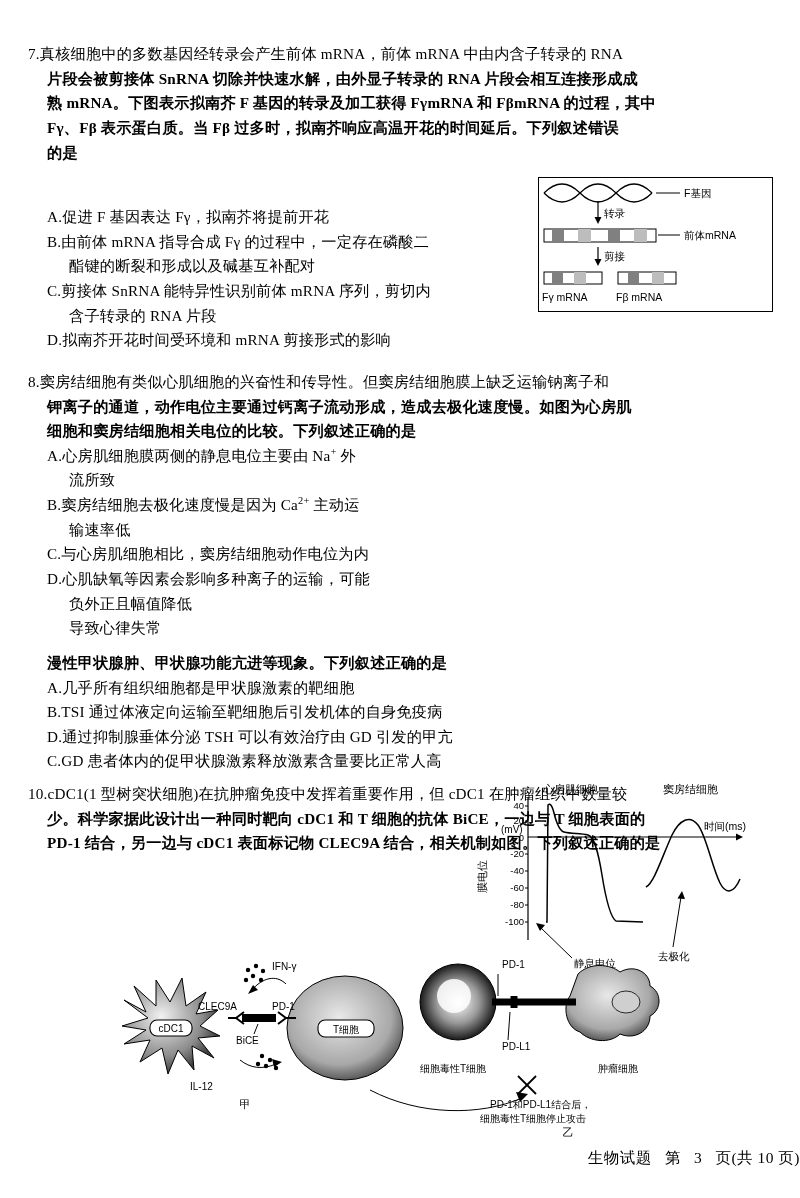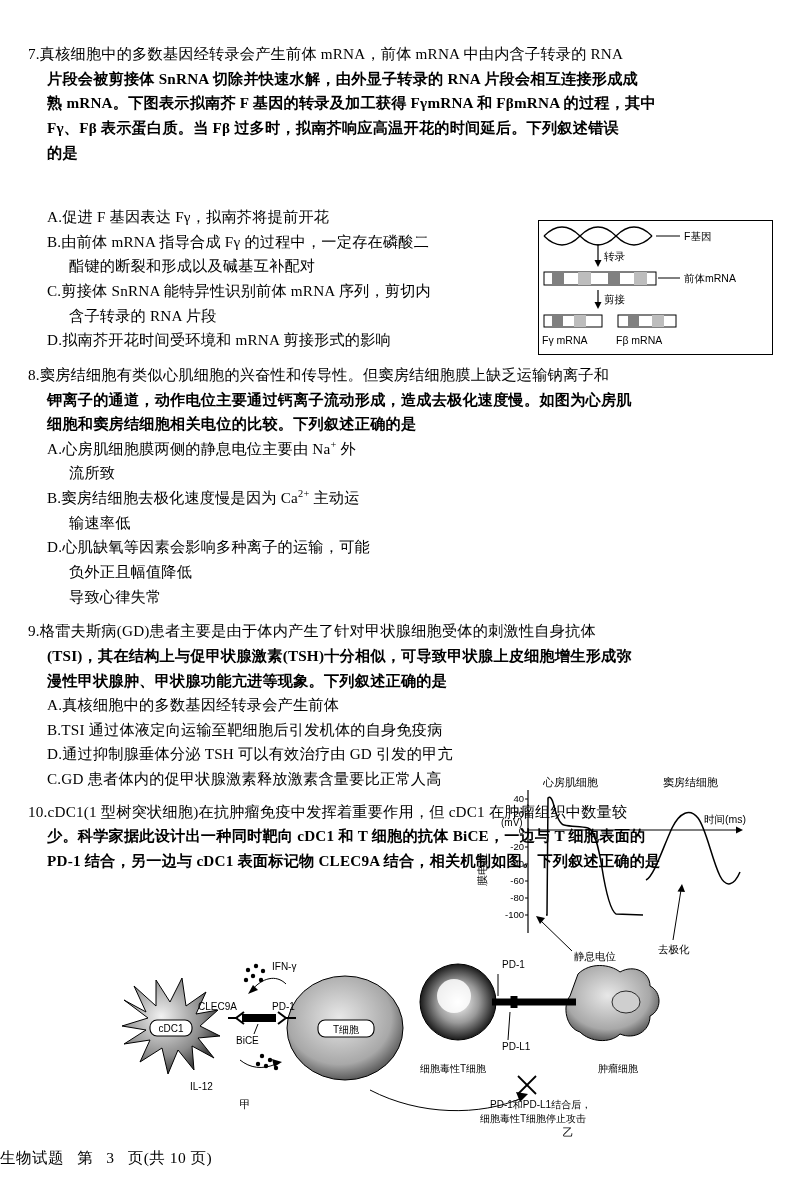--- a/index.html
+++ b/index.html
@@ -66,21 +66,21 @@
     vertical-align: super;
   }
   .fig {
     position: absolute;
   }
   .footer {
     position: absolute;
     left: 0;
     top: 1148px;
     width: 800px;
-    text-align: left;
+    text-align: right;
     font-size: 15.5px;
     letter-spacing: 0.5px;
   }
   .footer .pg {
     font-family: "Liberation Serif", serif;
   }
   svg text {
     font-family: "Liberation Sans", sans-serif;
   }
 </style>
@@ -101,21 +101,21 @@
 
       <div class="opt-wrap narrow">
         <div class="opt" style="padding-left:0"><span>A.</span><span>促进 F 基因表达 Fγ，拟南芥将提前开花</span></div>
         <div class="opt" style="padding-left:0"><span>B.</span><span>由前体 mRNA 指导合成 Fγ 的过程中，一定存在磷酸二</span></div>
         <div class="opt" style="padding-left:22px">酯键的断裂和形成以及碱基互补配对</div>
         <div class="opt" style="padding-left:0"><span>C.</span><span>剪接体 SnRNA 能特异性识别前体 mRNA 序列，剪切内</span></div>
         <div class="opt" style="padding-left:22px">含子转录的 RNA 片段</div>
         <div class="opt" style="padding-left:0"><span>D.</span><span>拟南芥开花时间受环境和 mRNA 剪接形式的影响</span></div>
       </div>
 
-      <div class="fig" style="left:510px; top:135px; width:235px; height:135px;margin-top:43px;">
+      <div class="fig" style="left:510px; top:135px; width:235px; height:135px;">
         <svg width="235" height="135" viewBox="0 0 235 135">
 
           <path d="M6,16 C18,4 30,4 42,16 C54,28 66,28 78,16 C90,4 102,4 114,16" fill="none" stroke="#000" stroke-width="1.3"></path>
           <path d="M6,16 C18,28 30,28 42,16 C54,4 66,4 78,16 C90,28 102,28 114,16" fill="none" stroke="#000" stroke-width="1.3"></path>
           <line x1="118" y1="16" x2="142" y2="16" stroke="#000" stroke-width="1"></line>
           <text x="146" y="20" font-size="10.5">F基因</text>
 
           <line x1="60" y1="24" x2="60" y2="42" stroke="#000" stroke-width="1.2"></line>
           <polygon points="60,47 56.5,40 63.5,40" fill="#000"></polygon>
           <text x="66" y="40" font-size="10.5">转录</text>
@@ -139,32 +139,33 @@
           <rect x="90" y="95" width="11" height="12" fill="#808080"></rect>
           <rect x="114" y="95" width="12" height="12" fill="#bdbdbd"></rect>
           <text x="4" y="124" font-size="10.5">Fγ mRNA</text>
           <text x="78" y="124" font-size="10.5">Fβ mRNA</text>
 
           <rect x="0.5" y="0.5" width="234" height="134" fill="none" stroke="#000" stroke-width="1"></rect>
         </svg>
       </div>
     </div>
 
-    <div class="q" style="margin-top:10px;">
+    <div class="q" style="margin-top:17px;">
       <div class="q-body">
         <div><span class="q-num">8.</span><span>窦房结细胞有类似心肌细胞的兴奋性和传导性。但窦房结细胞膜上缺乏运输钠离子和</span></div>
         <div class="indent">钾离子的通道，动作电位主要通过钙离子流动形成，造成去极化速度慢。如图为心房肌</div>
         <div class="indent">细胞和窦房结细胞相关电位的比较。下列叙述正确的是</div>
       </div>
 
       <div class="opt-wrap narrow-8">
         <div class="opt" style="padding-left:0"><span>A.</span><span>心房肌细胞膜两侧的静息电位主要由 Na<sup>+</sup> 外</span></div>
         <div class="opt" style="padding-left:22px">流所致</div>
         <div class="opt" style="padding-left:0"><span>B.</span><span>窦房结细胞去极化速度慢是因为 Ca<sup>2+</sup> 主动运</span></div>
         <div class="opt" style="padding-left:22px">输速率低</div>
+        <div class="opt" style="padding-left:0"><span>C.</span><span>与心房肌细胞相比，窦房结细胞动作电位为内</span></div>
         <div class="opt" style="padding-left:0"><span>D.</span><span>心肌缺氧等因素会影响多种离子的运输，可能</span></div>
         <div class="opt" style="padding-left:22px">负外正且幅值降低</div>
         <div class="opt" style="padding-left:22px">导致心律失常</div>
       </div>
 
       <div class="fig" style="left:440px; top:405px; width:305px; height:200px;">
         <svg width="305" height="200" viewBox="0 0 305 200">
 
           <text x="75" y="18" font-size="11">心房肌细胞</text>
           <text x="195" y="18" font-size="11">窦房结细胞</text>
@@ -209,26 +210,24 @@
 
           <text x="106" y="192" font-size="10.5">静息电位</text>
           <line x1="104" y1="183" x2="72" y2="152" stroke="#000" stroke-width="1"></line>
           <polygon points="68,148 72,156 77,150" fill="#000"></polygon>
         </svg>
       </div>
     </div>
 
     <div class="q" style="margin-top:10px;">
       <div class="q-body">
-        <div><span class="q-num">9.</span><span>格雷夫斯病(GD)患者主要是由于体内产生了针对甲状腺细胞受体的刺激性自身抗体</span></div>
-        <div class="indent">(TSI)，其在结构上与促甲状腺激素(TSH)十分相似，可导致甲状腺上皮细胞增生形成弥</div>
         <div class="indent">漫性甲状腺肿、甲状腺功能亢进等现象。下列叙述正确的是</div>
       </div>
       <div class="opt-wrap">
-        <div class="opt" style="padding-left:0"><span>A.</span><span>真核细胞中的多数基因经转录会产生前体</span></div>
+        <div class="opt" style="padding-left:0"><span>A.</span><span>几乎所有组织细胞都是甲状腺激素的靶细胞</span></div>
         <div class="opt" style="padding-left:0"><span>B.</span><span>TSI 通过体液定向运输至靶细胞后引发机体的自身免疫病</span></div>
         <div class="opt" style="padding-left:0"><span>D.</span><span>通过抑制腺垂体分泌 TSH 可以有效治疗由 GD 引发的甲亢</span></div>
         <div class="opt" style="padding-left:0"><span>C.</span><span>GD 患者体内的促甲状腺激素释放激素含量要比正常人高</span></div>
       </div>
     </div>
 
     <div class="q" style="margin-top:8px;">
       <div class="q-body">
         <div><span class="q-num">10.</span><span>cDC1(1 型树突状细胞)在抗肿瘤免疫中发挥着重要作用，但 cDC1 在肿瘤组织中数量较</span></div>
         <div class="indent">少。科学家据此设计出一种同时靶向 cDC1 和 T 细胞的抗体 BiCE，一边与 T 细胞表面的</div>

